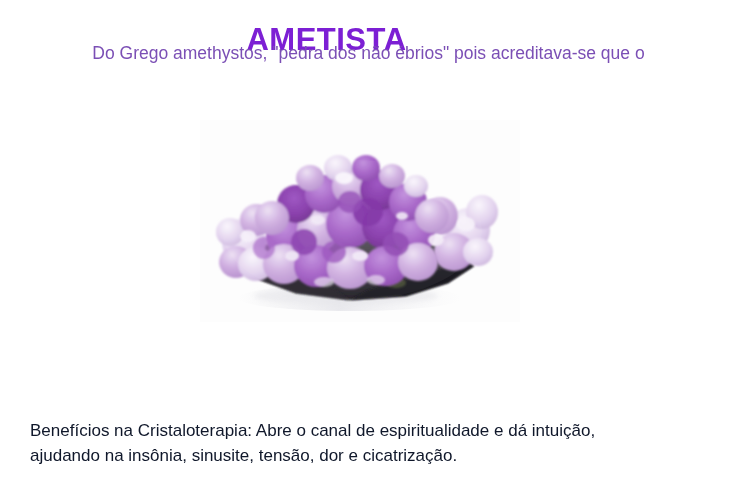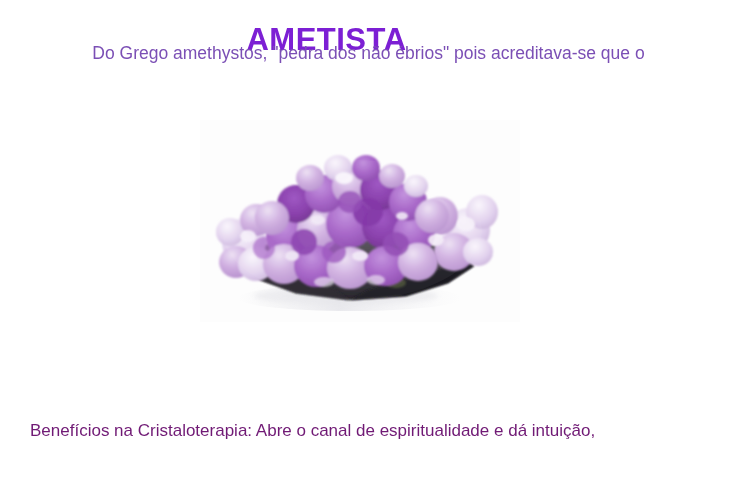--- a/index.html
+++ b/index.html
@@ -73,21 +73,21 @@
 
   
   .benefits {
     position: absolute;
     top: 418px;
     left: 30px;
     width: 690px;
     text-align: left;
     font-size: 17px;
     line-height: 25px;
-    color: #701a75;
+    color: #0f172a;
     font-weight: normal;
   }
   .benefits .line {
     display: block;
     white-space: nowrap;
   }
 </style>
 </head>
 <body>
 
@@ -214,15 +214,16 @@
         <ellipse cx="176" cy="160" rx="9" ry="5" fill="#efe7f5" opacity="0.7"></ellipse>
         <ellipse cx="124" cy="162" rx="10" ry="5" fill="#f1ebf6" opacity="0.7"></ellipse>
       </g>
 
       <ellipse cx="152" cy="110" rx="130" ry="70" fill="#ffffff" opacity="0.05"></ellipse>
     </svg>
   </div>
 
   <div class="benefits">
     <span class="line">Benefícios na Cristaloterapia: Abre o canal de espiritualidade e dá intuição,</span>
+    <span class="line">ajudando na insônia, sinusite, tensão, dor e cicatrização.</span>
   </div>
 
 </div>
 
 </body></html>

